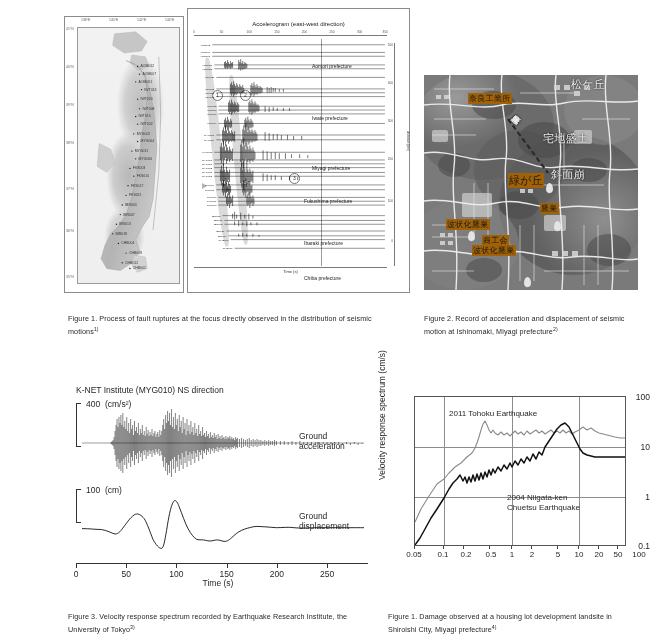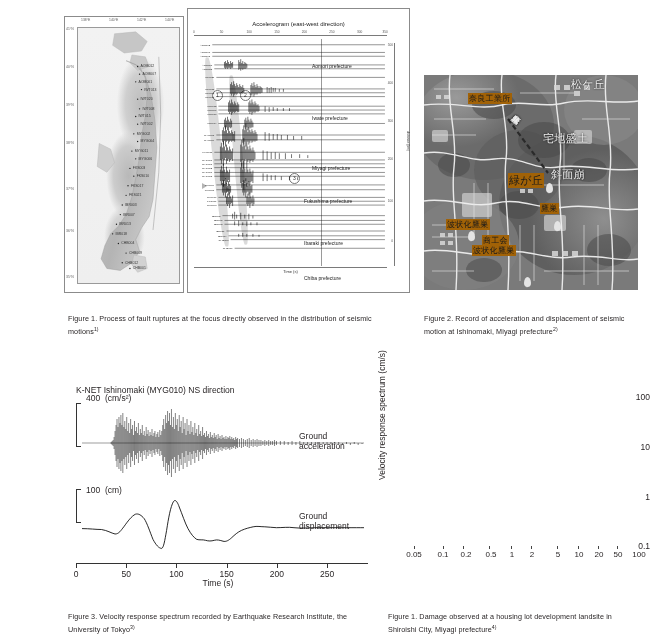--- a/index.html
+++ b/index.html
@@ -484,24 +484,24 @@
     <div class="pin" style="left:130px;top:146px;"></div>
     <div class="pin" style="left:44px;top:156px;"></div>
     <div class="pin" style="left:100px;top:202px;"></div>
   </div>
 
   <div class="caption" style="left:424px;top:314px;width:205px;">
     <span>Figure 2. Record of acceleration and displacement of seismic motion at Ishinomaki, Miyagi prefecture</span><sup>2)</sup>
   </div>
 
   <div class="fig" id="fig3">
-    <div id="f3-title">K-NET Ishinomaki (MYG010) NS direction</div>
+    <div id="f3-title">K-NET Institute (MYG010) NS direction</div>
 
     <div class="scalebar" style="left:8px;top:18px;height:42px;"></div>
-    <div class="scalelab" style="left:18px;top:8px;">
+    <div class="scalelab" style="left:18px;top:14px;">
       <span>400</span>
       &nbsp;<span>(cm/s²)</span>
     </div>
 
     <svg viewBox="0 0 290 72" preserveAspectRatio="none" style="position:absolute;left:14px;top:22px;width:282px;height:72px;">
       <g stroke="#000" stroke-width=".5">
         <path d="M0,36 H290" stroke-width=".4"></path>
         <path d="M30,35 v2 M31,34 v4 M32,33 v6 M33,30 v12 M34,24 v24 M35,18 v36 M36,12 v48 M37,20 v32
                  M38,10 v52 M39,16 v40 M40,8 v56 M41,18 v36 M42,6 v60 M43,20 v32 M44,14 v44 M45,22 v28
                  M46,10 v52 M47,24 v24 M48,16 v40 M49,26 v20 M50,12 v48 M51,22 v28 M52,18 v36 M53,28 v16
@@ -572,20 +572,52 @@
   </div>
 
   <div class="fig" id="fig4">
     <div id="sp-ylabel">Velocity response spectrum (cm/s)</div>
 
     <div class="yl" style="top:9px;width:30px;">100</div>
     <div class="yl" style="top:59px;width:30px;">10</div>
     <div class="yl" style="top:109px;width:30px;">1</div>
     <div class="yl" style="top:158px;width:30px;">0.1</div>
 
+    <div id="sp-plot">
+
+      <div class="gridv" style="left:29px;"></div>
+      <div class="gridv" style="left:97px;"></div>
+      <div class="gridv" style="left:164px;"></div>
+      <div class="gridh" style="top:50px;"></div>
+      <div class="gridh" style="top:100px;"></div>
+
+      <svg viewBox="0 0 210 148" preserveAspectRatio="none" style="position:absolute;inset:0;width:100%;height:100%;">
+
+        <path d="M0,125 L6,112 L14,99 L22,87 L29,82 L34,76 L40,70 L46,66 L52,60
+                 L57,56 L60,51 L62,46 L64,40 L66,33 L68,27 L70,24 L72,28 L74,33
+                 L76,36 L78,33 L80,36 L83,38 L86,35 L89,38 L92,36 L95,39 L97,37
+                 L100,34 L103,37 L106,35 L109,38 L112,34 L115,37 L118,35 L121,33
+                 L124,36 L127,34 L130,37 L133,35 L136,33 L139,36 L142,34 L145,36
+                 L148,33 L151,36 L154,34 L157,37 L160,35 L164,33 L168,30 L172,33
+                 L176,31 L180,34 L184,36 L188,37 L192,38 L196,39 L200,40 L205,41 L210,41" stroke="#8a8a8a" stroke-width="1.1" fill="none" stroke-linejoin="round"></path>
+
+        <path d="M0,148 L5,141 L10,132 L16,121 L22,112 L29,101 L34,92 L38,86 L42,82
+                 L45,78 L48,84 L50,80 L52,86 L54,80 L56,85 L58,78 L60,84 L62,77
+                 L64,83 L66,76 L68,82 L70,75 L72,80 L74,73 L76,78 L78,72 L80,76
+                 L83,70 L86,74 L89,68 L92,72 L95,66 L97,70 L100,64 L103,68 L106,62
+                 L109,66 L112,60 L115,64 L118,57 L121,62 L124,55 L127,58 L130,50
+                 L134,44 L138,38 L142,32 L146,28 L150,26 L154,30 L158,38 L162,46
+                 L165,52 L168,56 L172,58 L176,59 L180,60 L185,60 L190,60 L196,60
+                 L202,60 L210,60" stroke="#111111" stroke-width="1.5" fill="none" stroke-linejoin="round"></path>
+      </svg>
+
+      <div class="splab" style="left:34px;top:12px;">2011 Tohoku Earthquake</div>
+      <div class="splab" style="left:92px;top:96px;">2004 Niigata-ken
+Chuetsu Earthquake</div>
+    </div>
 
     <div class="xt2" style="left:36px;top:158px;"></div>
     <div class="xt2" style="left:65px;top:158px;"></div>
     <div class="xt2" style="left:85px;top:158px;"></div>
     <div class="xt2" style="left:111px;top:158px;"></div>
     <div class="xt2" style="left:133px;top:158px;"></div>
     <div class="xt2" style="left:153px;top:158px;"></div>
     <div class="xt2" style="left:179px;top:158px;"></div>
     <div class="xt2" style="left:200px;top:158px;"></div>
     <div class="xt2" style="left:220px;top:158px;"></div>

